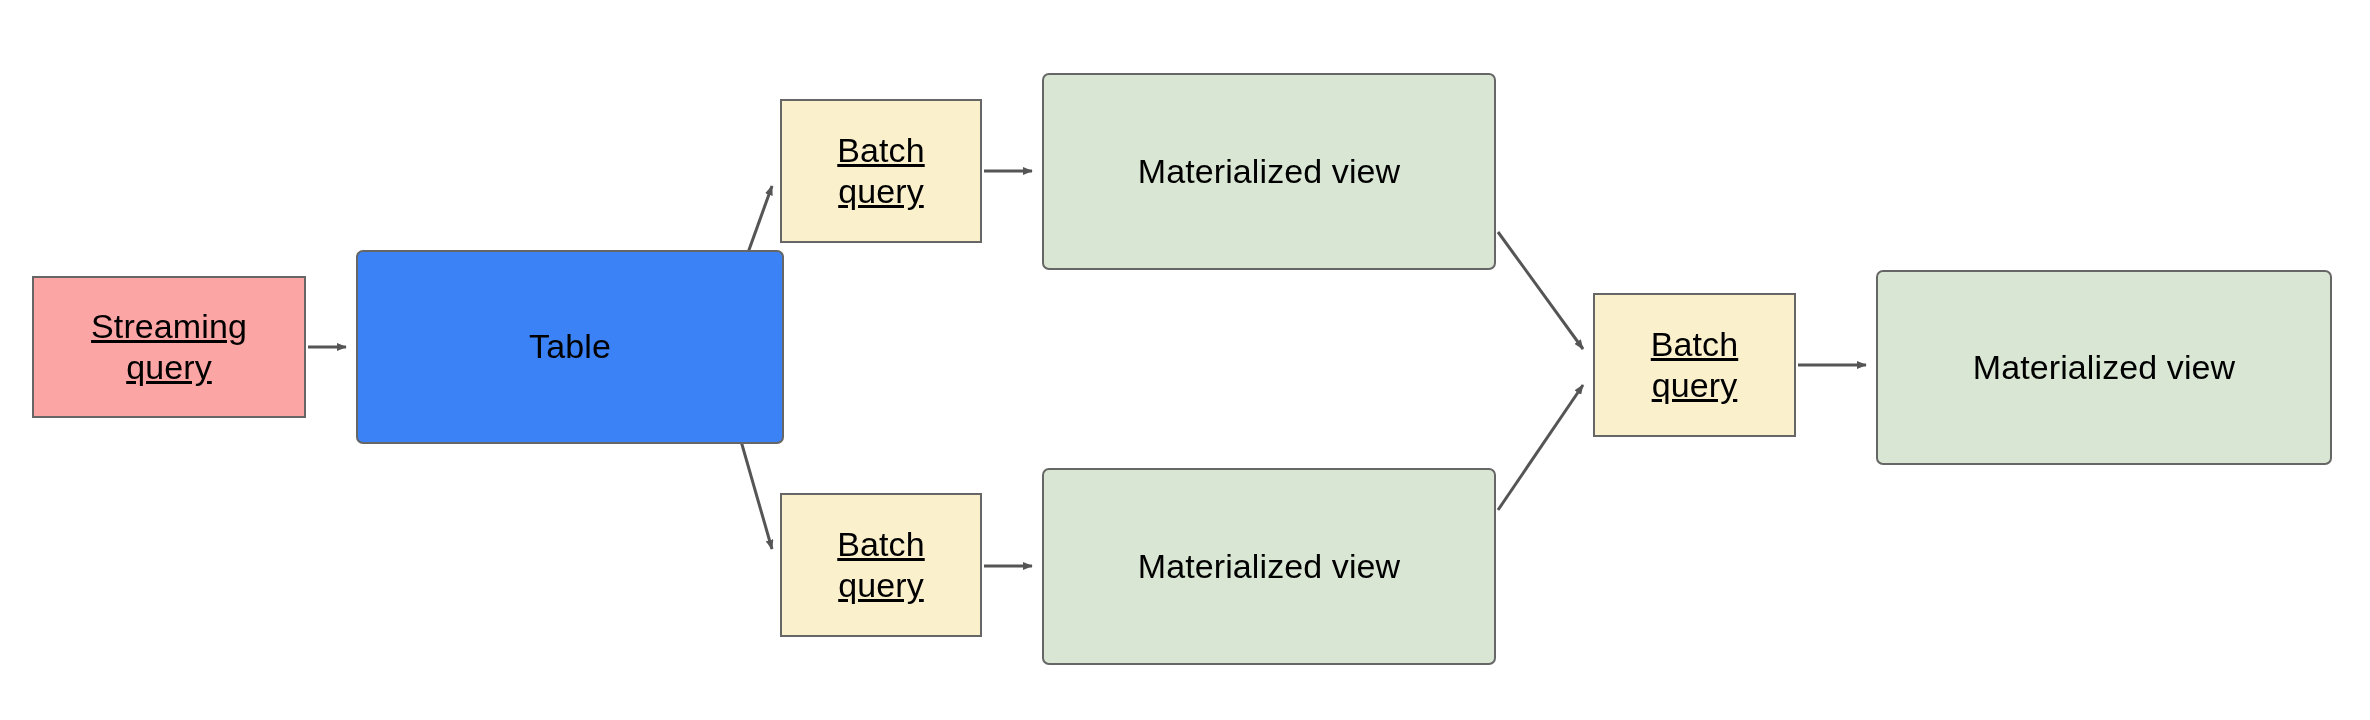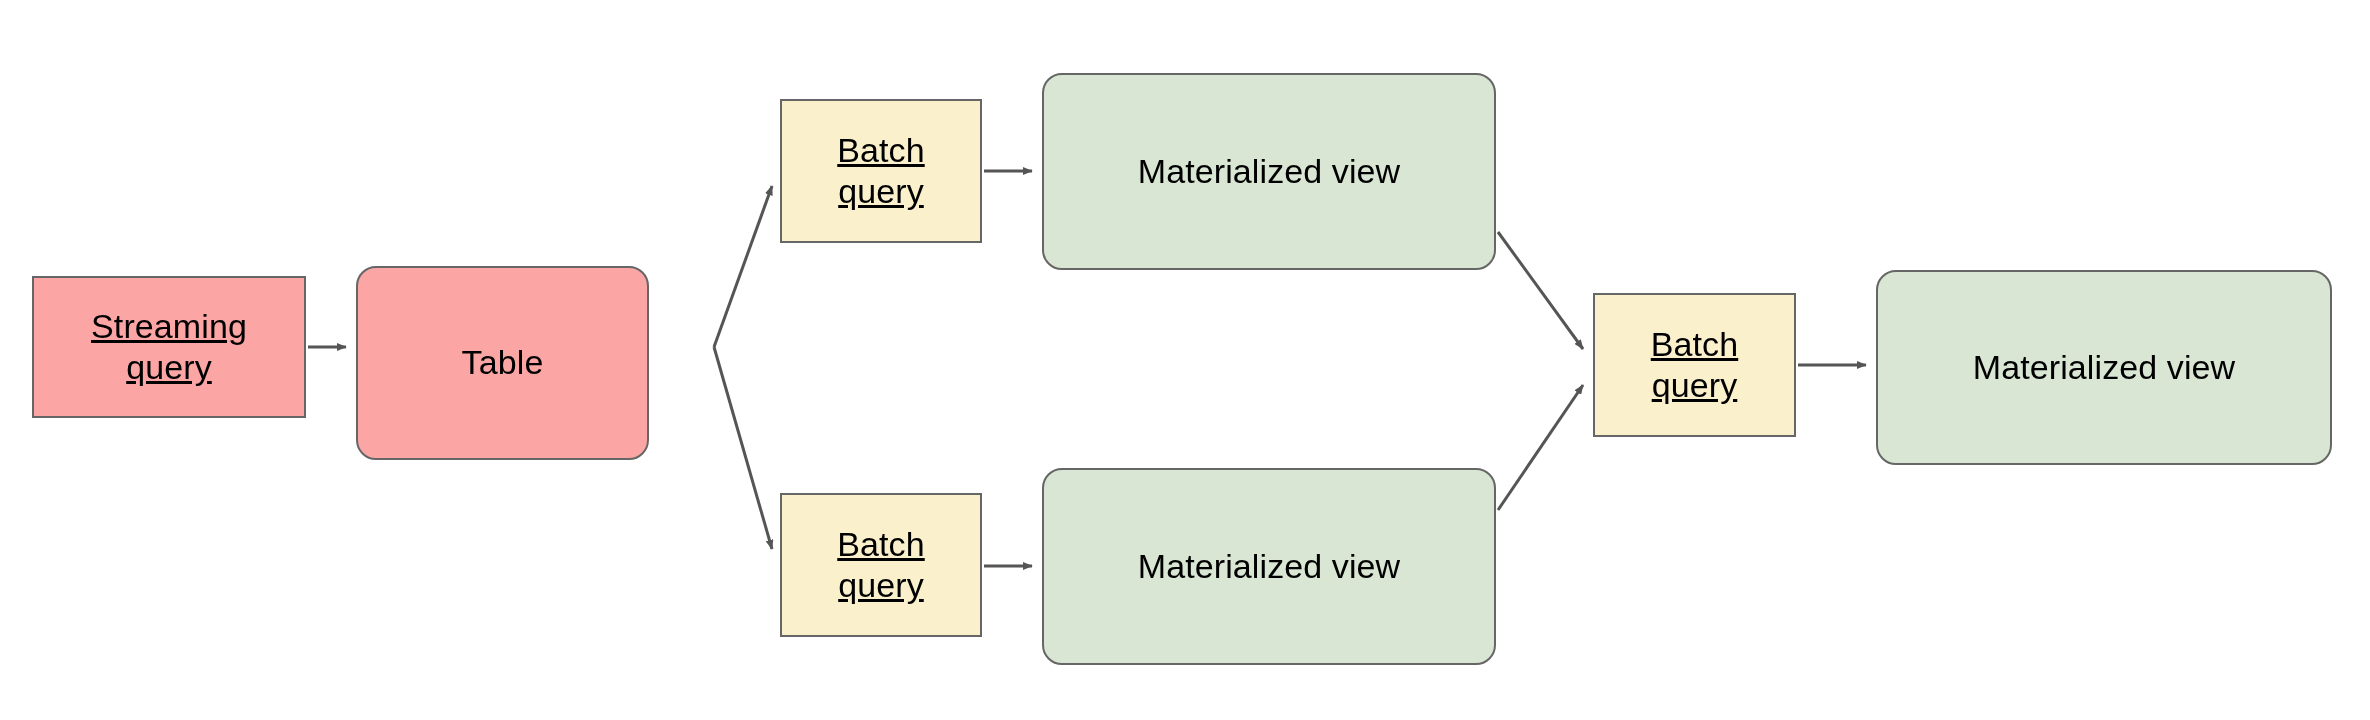--- a/index.html
+++ b/index.html
@@ -41,21 +41,21 @@
     border: 2px solid #666666;
     z-index: 2;
   }
   .node.process {
     background: #FAF0CC;
     border-radius: 0;
     text-decoration: underline;
   }
   .node.store {
     background: #D9E6D3;
-    border-radius: 20px;
+    border-radius: 7px;
   }
   .node .label {
     display: block;
     white-space: pre-line;
     padding: 0 8px;
   }
 </style>
 </head>
 <body>
 
@@ -77,21 +77,21 @@
         <path d="M 1498 510 L 1583 385" fill="none" stroke="#555555" stroke-width="3" stroke-linecap="butt" marker-end="url(#arrowhead)"></path>
         <path d="M 1798 365 L 1866 365" fill="none" stroke="#555555" stroke-width="3" stroke-linecap="butt" marker-end="url(#arrowhead)"></path>
       </g>
   </svg>
 
   <div class="node process" style="left: 32px; top: 276px; width: 274px; height: 142px; background: #fca5a5; border-color: rgb(102, 102, 102); color: rgb(0, 0, 0); border-radius: 0px;">
     <span class="label">Streaming
 query</span>
   </div>
 
-  <div class="node store" style="left: 356px; top: 266px; width: 293px; height: 194px; background: #fca5a5; border-color: rgb(102, 102, 102); color: rgb(0, 0, 0);">
+  <div class="node store" style="left: 356px; top: 250px; width: 428px; height: 194px; background: #3b82f6; border-color: rgb(102, 102, 102); color: rgb(0, 0, 0);">
     <span class="label">Table</span>
   </div>
 
   <div class="node process" style="left: 780px; top: 99px; width: 202px; height: 144px; background: rgb(250, 240, 204); border-color: rgb(102, 102, 102); color: rgb(0, 0, 0); border-radius: 0px;">
     <span class="label">Batch
 query</span>
   </div>
 
   <div class="node store" style="left: 1042px; top: 73px; width: 454px; height: 197px; background: rgb(217, 230, 211); border-color: rgb(102, 102, 102); color: rgb(0, 0, 0);">
     <span class="label">Materialized view</span>

